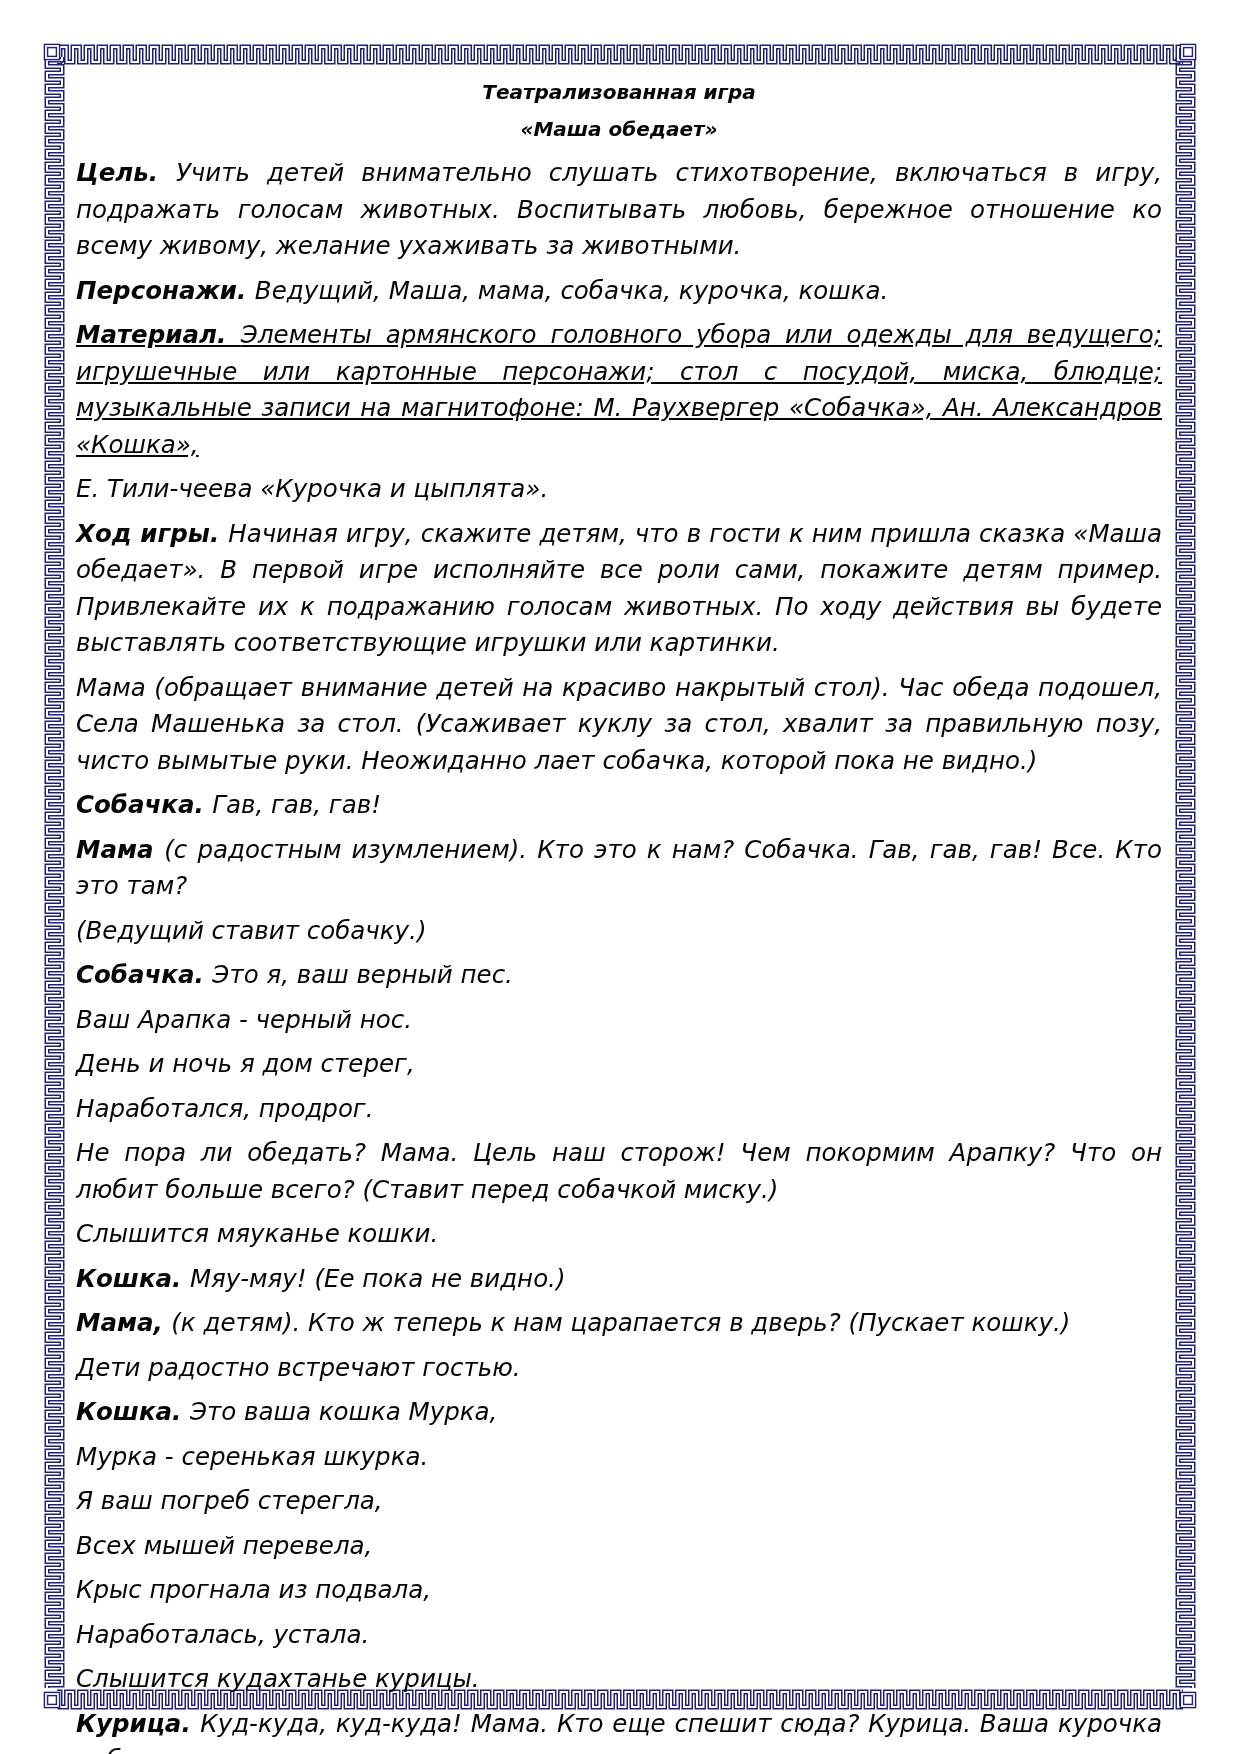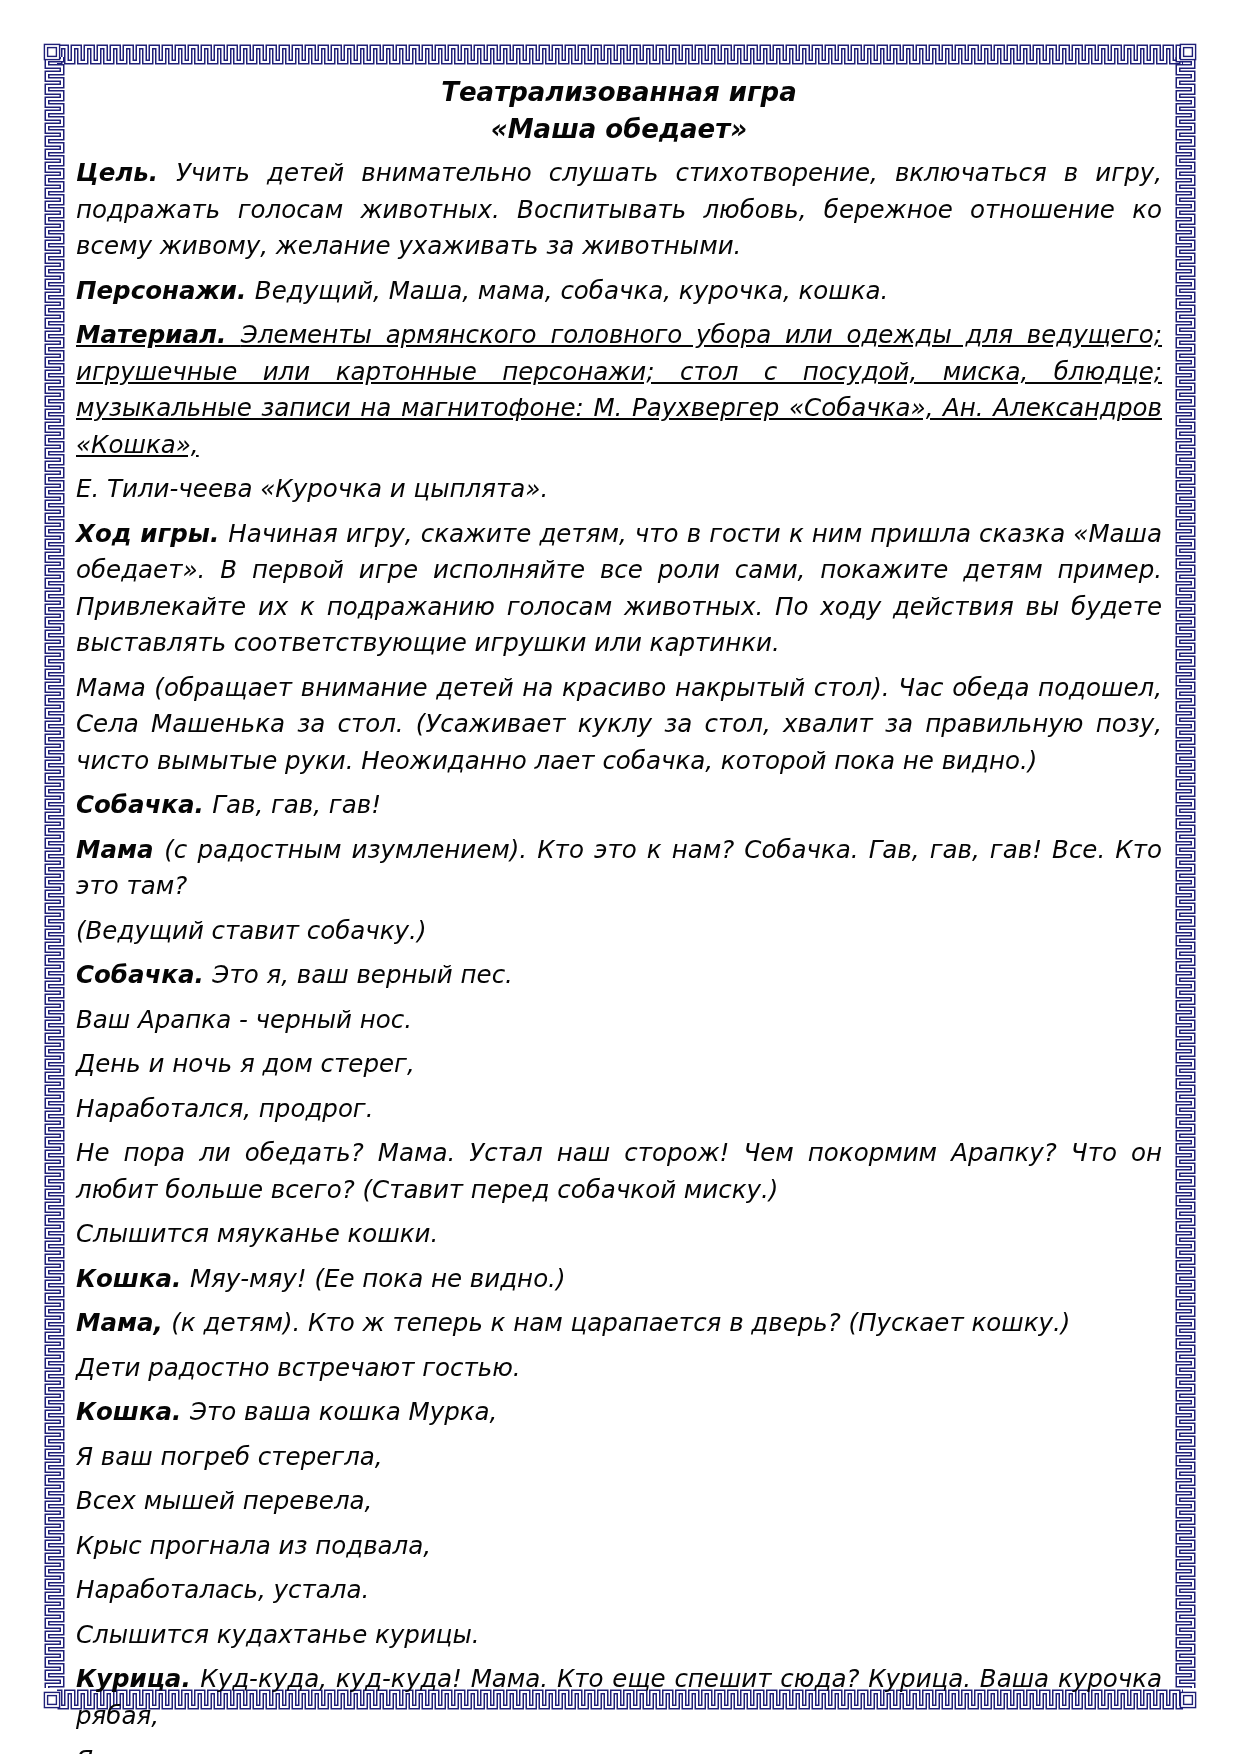--- a/index.html
+++ b/index.html
@@ -27,21 +27,21 @@
     font-family: "DejaVu Sans", sans-serif;
     font-style: italic;
     font-size: 24.5px;
     line-height: 36.5px;
   }
   .doc-title, .doc-subtitle {
     margin: 0;
     text-align: center;
     font-weight: bold;
     font-style: italic;
-    font-size: 26px;
+    font-size: 20px;
     line-height: 36.5px;
   }
   .para {
     margin: 8px;
     text-align: justify;
     text-align-last: left;
   }
   .para .lead { font-weight: bold; }
 </style>
 </head>
@@ -115,32 +115,33 @@
   <p class="para" style="text-align: justify;"><span class="body-text">(Ведущий ставит собачку.)</span></p>
 
   <p class="para" style="text-align: justify;"><b class="lead">Собачка.&nbsp;</b><span class="body-text">Это я, ваш верный пес.</span></p>
 
   <p class="para" style="text-align: justify;"><span class="body-text">Ваш Арапка - черный нос.</span></p>
 
   <p class="para" style="text-align: justify;"><span class="body-text">День и ночь я дом стерег,</span></p>
 
   <p class="para" style="text-align: justify;"><span class="body-text">Наработался, продрог.</span></p>
 
-  <p class="para" style="text-align: justify;"><span class="body-text">Не пора ли обедать? Мама. Устал наш сторож! Чем покормим Арапку? Что он любит больше всего? (Ставит перед собачкой миску.)</span></p>
+  <p class="para" style="text-align: justify;"><span class="body-text">Не пора ли обедать? Мама. Цель наш сторож! Чем покормим Арапку? Что он любит больше всего? (Ставит перед собачкой миску.)</span></p>
 
   <p class="para" style="text-align: justify;"><span class="body-text">Слышится мяуканье кошки.</span></p>
 
   <p class="para" style="text-align: justify;"><b class="lead">Кошка.&nbsp;</b><span class="body-text">Мяу-мяу! (Ее пока не видно.)</span></p>
 
   <p class="para" style="text-align: justify;"><b class="lead">Мама,&nbsp;</b><span class="body-text">(к детям). Кто ж теперь к нам царапается в дверь? (Пускает кошку.)</span></p>
 
   <p class="para" style="text-align: justify;"><span class="body-text">Дети радостно встречают гостью.</span></p>
 
   <p class="para" style="text-align: justify;"><b class="lead">Кошка.&nbsp;</b><span class="body-text">Это ваша кошка Мурка,</span></p>
 
+  <p class="para" style="text-align: justify;"><span class="body-text">Мурка - серенькая шкурка.</span></p>
 
   <p class="para" style="text-align: justify;"><span class="body-text">Я ваш погреб стерегла,</span></p>
 
   <p class="para" style="text-align: justify;"><span class="body-text">Всех мышей перевела,</span></p>
 
   <p class="para" style="text-align: justify;"><span class="body-text">Крыс прогнала из подвала,</span></p>
 
   <p class="para" style="text-align: justify;"><span class="body-text">Наработалась, устала.</span></p>
 
 

